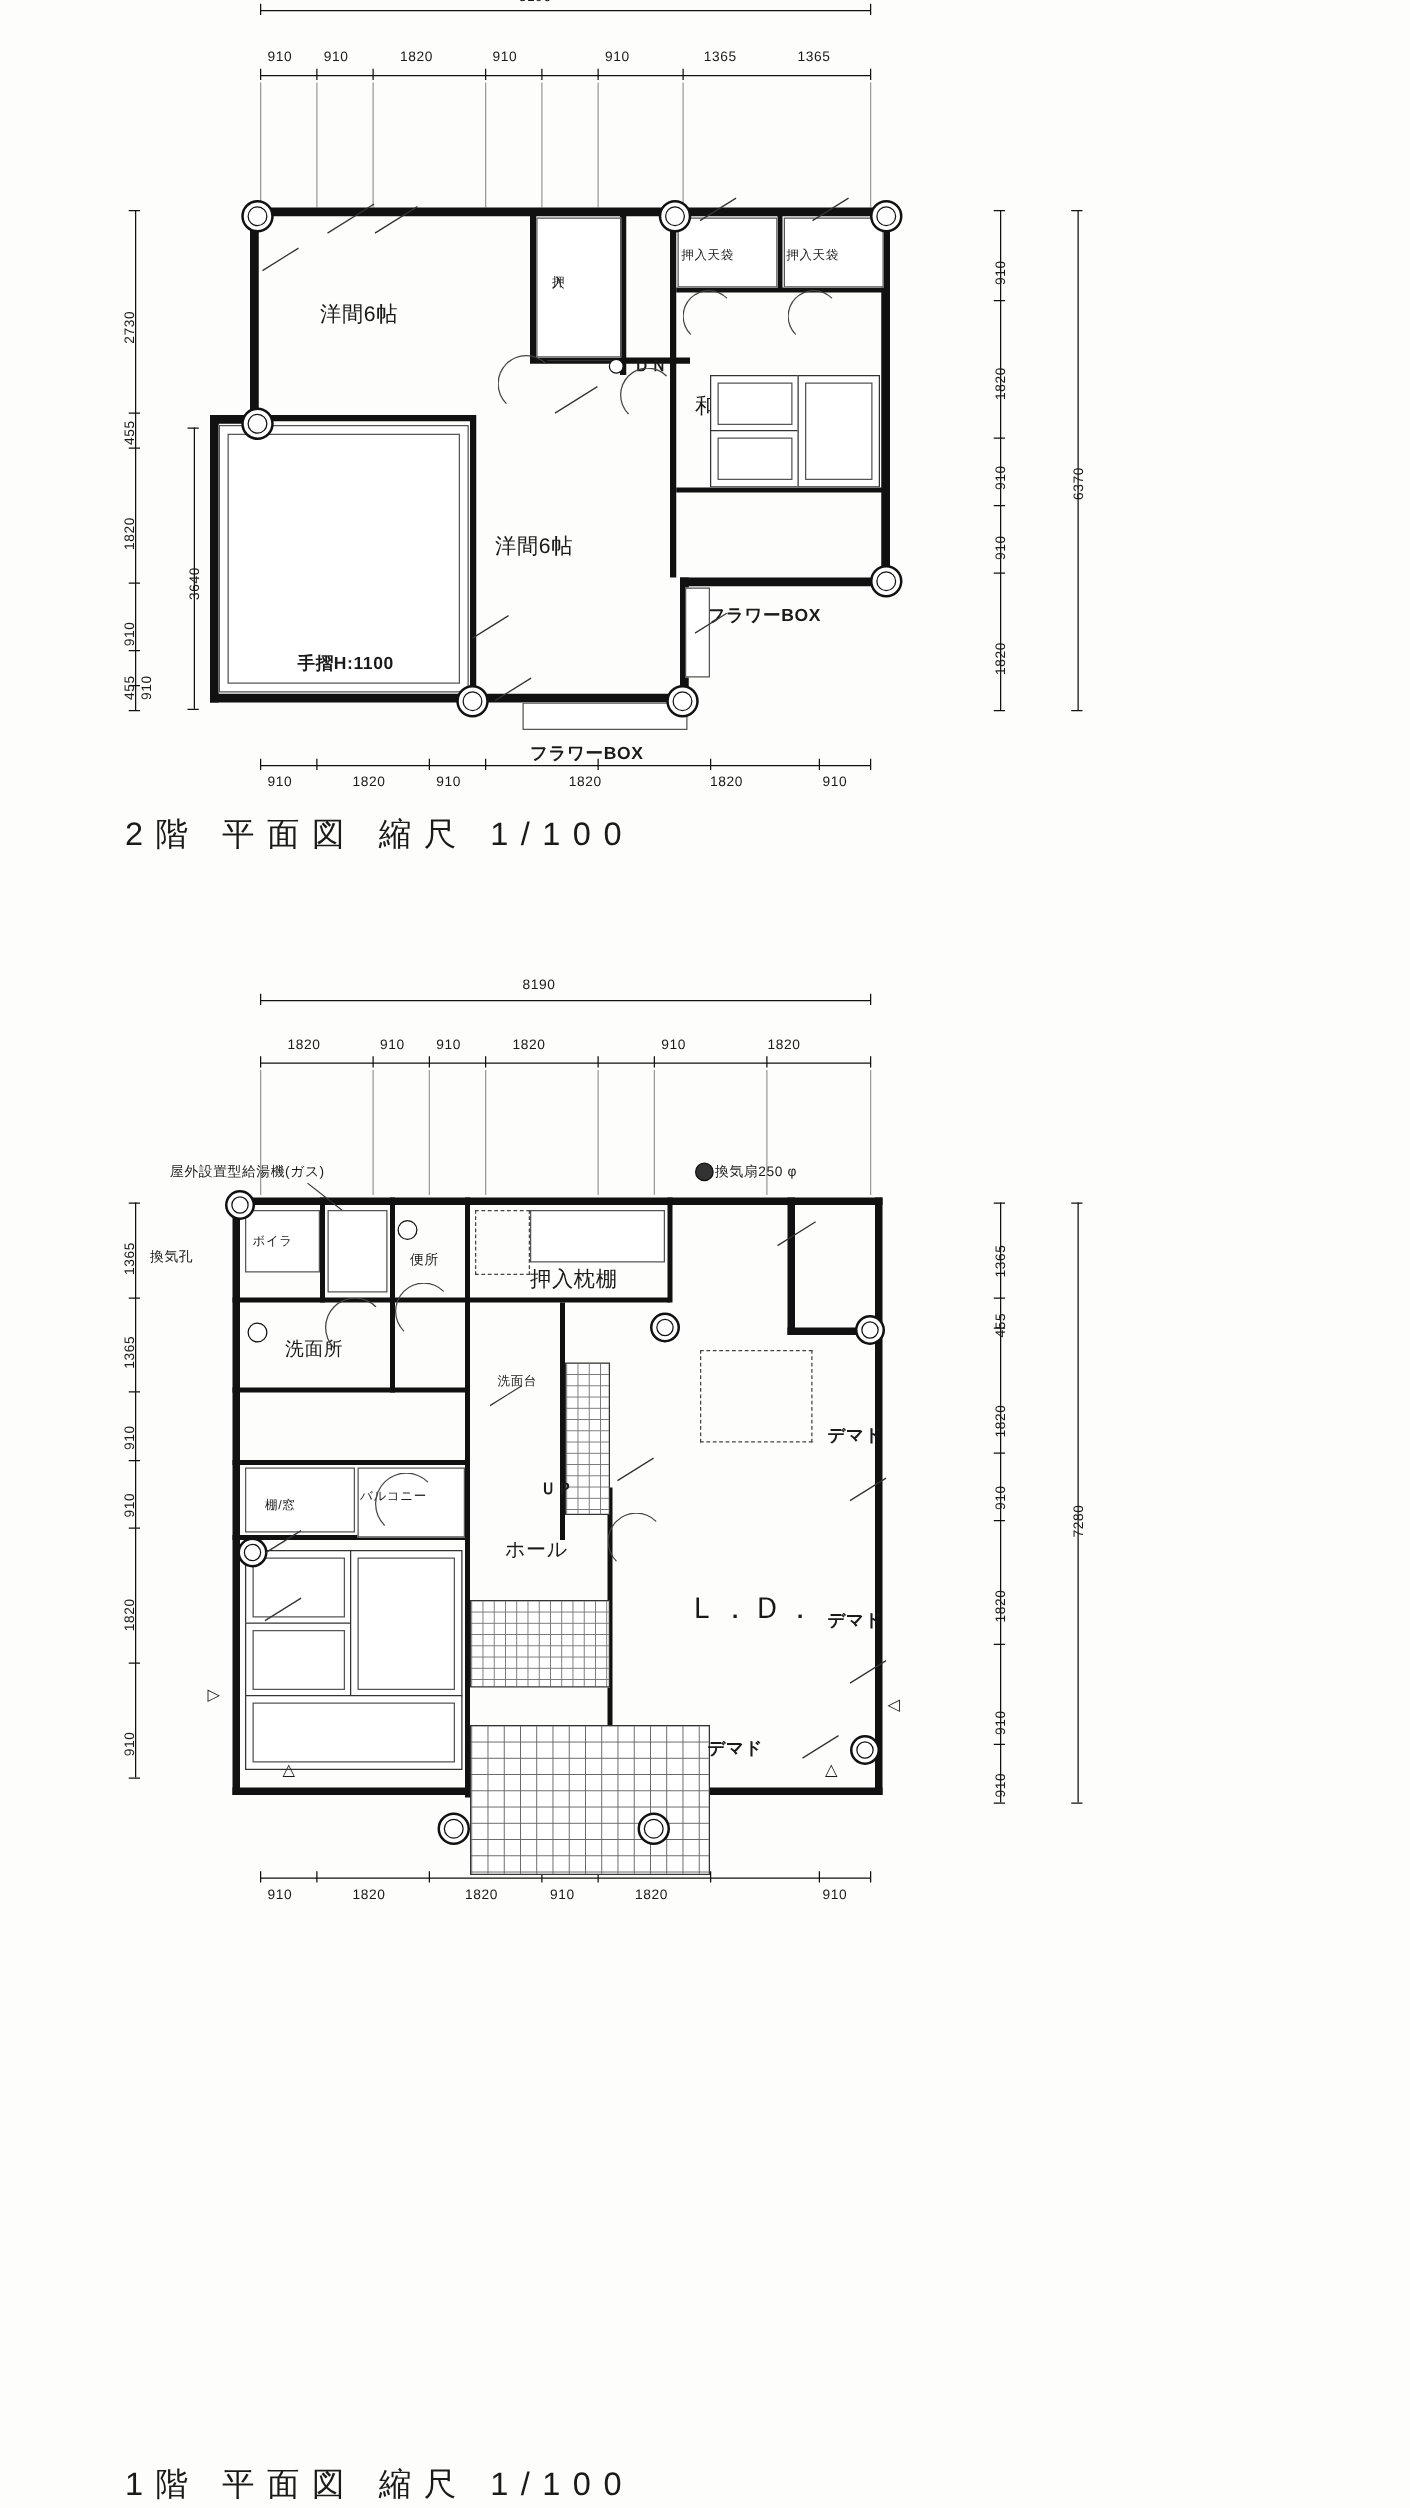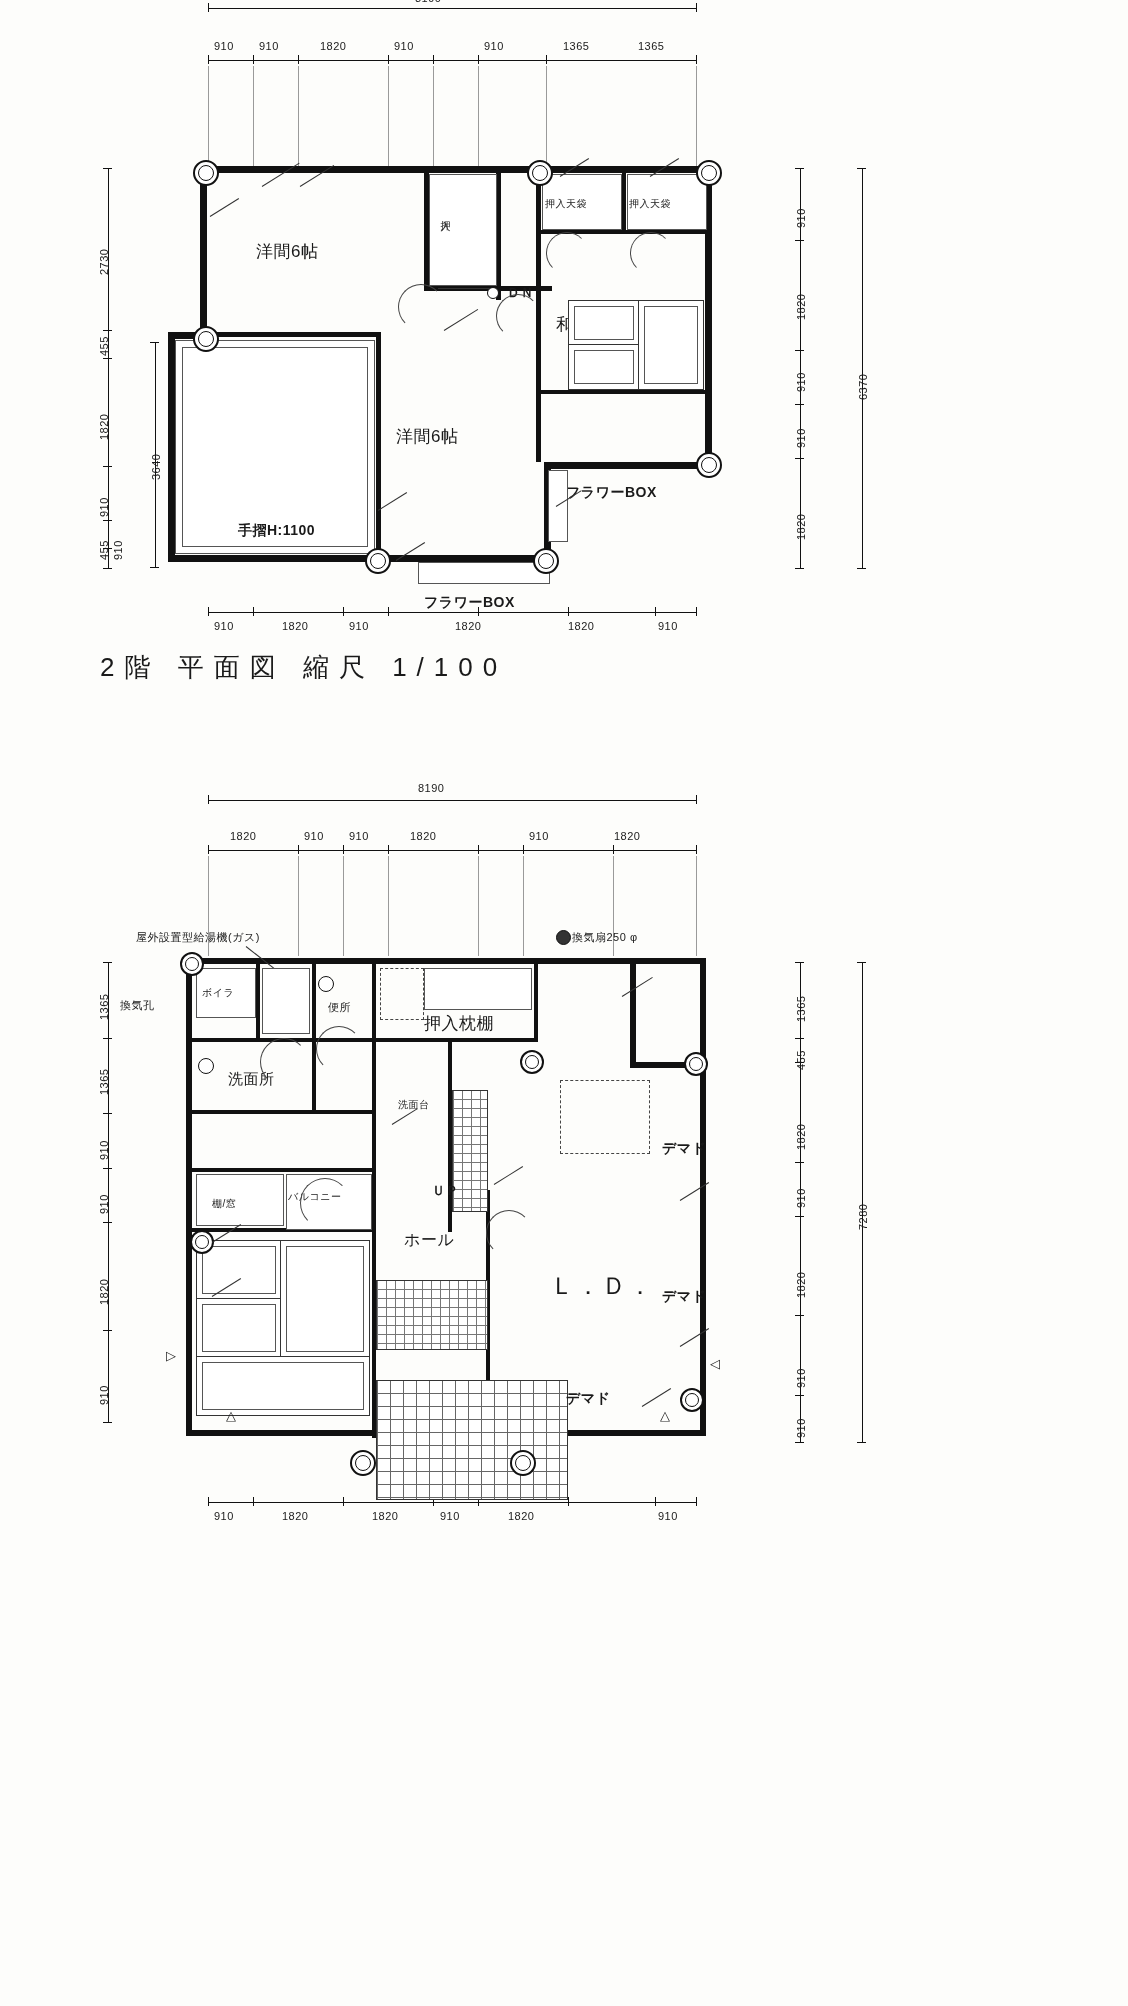--- a/index.html
+++ b/index.html
@@ -389,15 +389,16 @@
     <div class="swing" style="left:260px;top:248px;width:46px;height:46px;border-left-color:#444;"></div>
     <div class="swing" style="left:316px;top:236px;width:44px;height:44px;border-left-color:#444;"></div>
     <div class="swing" style="left:300px;top:388px;width:48px;height:48px;border-left-color:#444;"></div>
     <div class="swing" style="left:486px;top:420px;width:44px;height:44px;border-left-color:#444;"></div>
 
     <div class="lbl" style="left:166px;top:558px;">▷</div>
     <div class="lbl" style="left:710px;top:566px;">◁</div>
     <div class="lbl" style="left:226px;top:618px;">△</div>
     <div class="lbl" style="left:660px;top:618px;">△</div>
 
+    <div class="title" style="left:100px;top:1180px;">1階 平面図 縮尺 1/100</div>
   </div>
 
 </div>
 
 </body></html>

